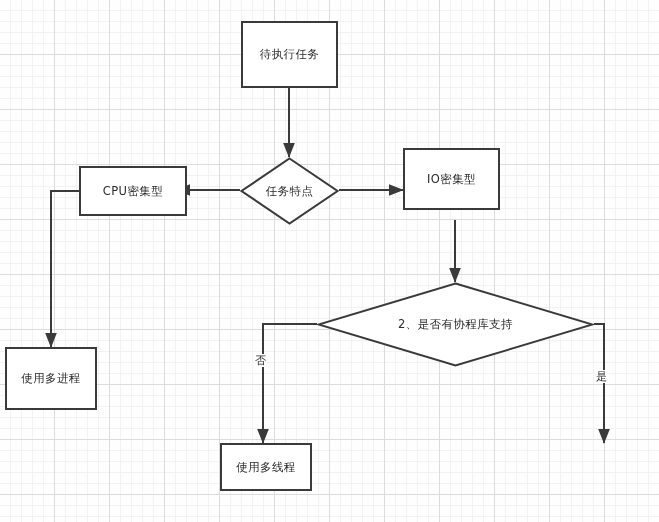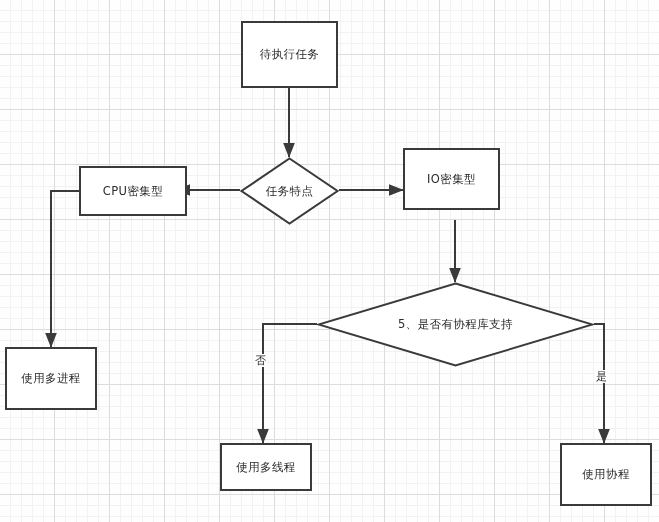--- a/index.html
+++ b/index.html
@@ -140,32 +140,29 @@
   <div class="node box" style="left:5px; top:347px; width:92px; height:63px;">
     <span>使用多进程</span>
   </div>
 
   <div class="diamond-wrap" style="left:317px; top:282px; width:277px; height:85px;">
     <svg class="diamond-shape" viewBox="0 0 277 85" preserveAspectRatio="none" xmlns="http://www.w3.org/2000/svg">
       <polygon points="138.5,1.5 275.5,42.5 138.5,83.5 1.5,42.5" fill="#ffffff" stroke="#3a3a3a" stroke-width="2" vector-effect="non-scaling-stroke"></polygon>
     </svg>
     <div class="diamond-label">
       <div>
-        <div>5、是否有协程库支持</div>
+        <div>2、是否有协程库支持</div>
       </div>
     </div>
   </div>
 
   <div class="node box" style="left:220px; top:443px; width:92px; height:48px;">
     <span>使用多线程</span>
   </div>
 
-  <div class="node box" style="left:560px; top:443px; width:92px; height:63px;">
-    <span>使用协程</span>
-  </div>
 
   <div class="edge-label" style="left:254px; top:354px;">
     <span>否</span>
   </div>
 
   <div class="edge-label" style="left:595px; top:370px;">
     <span>是</span>
   </div>
 
 </div>

